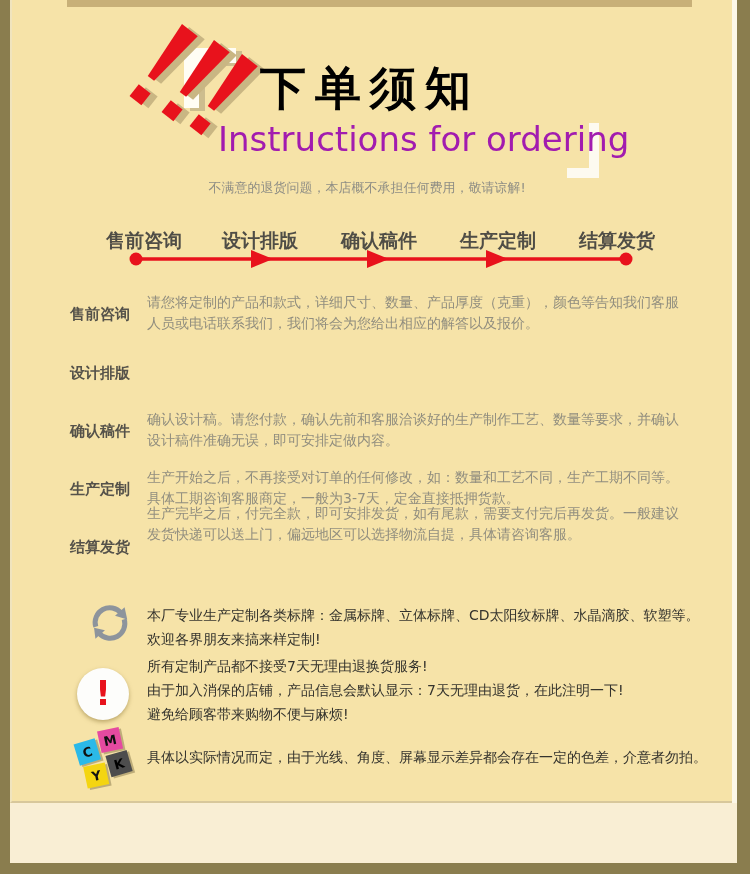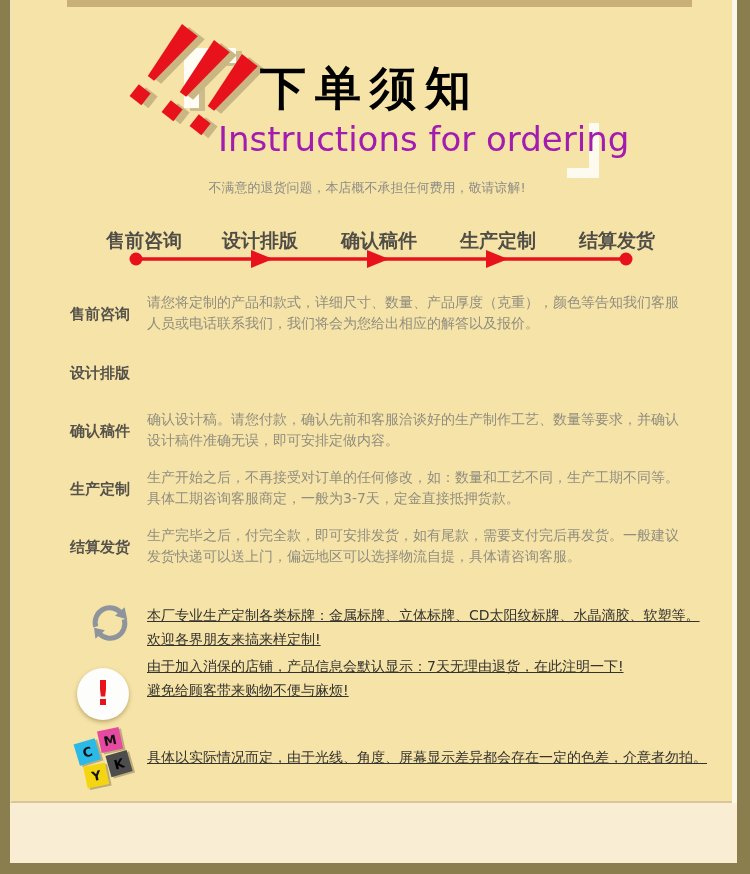--- a/index.html
+++ b/index.html
@@ -26,21 +26,21 @@
   .tl-label { position:absolute; top:228px; width:82px; text-align:center;
               font-size:19px; font-weight:bold; color:#4f4d46; white-space:nowrap; }
   .tl-svg { position:absolute; left:110px; top:248px; width:515px; height:22px; }
 
   
   .sec-label { position:absolute; left:58px; width:80px; font-size:15px; font-weight:bold;
                color:#55524a; white-space:nowrap; }
   .sec-text { position:absolute; left:135px; width:545px; font-size:14px; color:#918e7f; line-height:21px; }
 
   
-  .note-text { position:absolute; left:135px; width:568px; font-size:14px; color:#34332d; line-height:24px;text-decoration:underline; }
+  .note-text { position:absolute; left:135px; width:568px; font-size:14px; color:#34332d; line-height:24px; }
   .recycle { position:absolute; left:76px; top:600px; width:44px; height:46px; }
   .warn-circle { position:absolute; left:65px; top:668px; width:52px; height:52px; border-radius:50%;
                  background:#fdfdfb; box-shadow:0 2px 4px rgba(140,118,55,.55);
                  display:flex; align-items:center; justify-content:center; }
   .warn-mark { color:#e8121c; font-size:34px; font-weight:900; line-height:1; transform:translateY(-1px); }
   .cmyk { position:absolute; left:66px; top:731px; width:52px; height:52px; transform:rotate(-14deg); }
   .chip { position:absolute; width:22px; height:22px; display:flex; align-items:center; justify-content:center;
           font-size:13px; font-weight:900; color:#101010; box-shadow:2px 2px 0 rgba(85,72,35,.35); }
   .chip-c { left:0;  top:6px;  background:#2bb9e8; transform:rotate(-3deg); }
   .chip-m { left:25px; top:0;  background:#e54aa0; transform:rotate(2deg); }
@@ -94,37 +94,38 @@
     </svg>
 
     <div class="sec-label" style="top:305px">售前咨询</div>
     <div class="sec-text" style="top:292px">请您将定制的产品和款式，详细尺寸、数量、产品厚度（克重），颜色等告知我们客服人员或电话联系我们，我们将会为您给出相应的解答以及报价。</div>
     <div class="sec-label" style="top:364px">设计排版</div>
     <div class="sec-label" style="top:422px">确认稿件</div>
     <div class="sec-text" style="top:409px">确认设计稿。请您付款，确认先前和客服洽谈好的生产制作工艺、数量等要求，并确认设计稿件准确无误，即可安排定做内容。</div>
     <div class="sec-label" style="top:480px">生产定制</div>
     <div class="sec-text" style="top:467px">生产开始之后，不再接受对订单的任何修改，如：数量和工艺不同，生产工期不同等。具体工期咨询客服商定，一般为3-7天，定金直接抵押货款。</div>
     <div class="sec-label" style="top:538px">结算发货</div>
-    <div class="sec-text" style="top:525px">生产完毕之后，付完全款，即可安排发货，如有尾款，需要支付完后再发货。一般建议发货快递可以送上门，偏远地区可以选择物流自提，具体请咨询客服。</div>
+    <div class="sec-text" style="top:503px">生产完毕之后，付完全款，即可安排发货，如有尾款，需要支付完后再发货。一般建议发货快递可以送上门，偏远地区可以选择物流自提，具体请咨询客服。</div>
 
     <svg class="recycle" viewBox="0 0 48 48">
       <path d="M 8.5 28 A 16 16 0 0 1 36 13" fill="none" stroke="#8d949c" stroke-width="5.5"></path>
       <polygon points="42.8,20.3 29.5,16.2 39.9,6.8" fill="#8d949c"></polygon>
       <path d="M 39.5 20 A 16 16 0 0 1 12 35" fill="none" stroke="#8d949c" stroke-width="5.5"></path>
       <polygon points="6.6,29.1 18.5,31.8 8.1,41.2" fill="#8d949c"></polygon>
     </svg>
     <div class="note-text" style="top:603px">
       <div>本厂专业生产定制各类标牌：金属标牌、立体标牌、CD太阳纹标牌、水晶滴胶、软塑等。</div>
       <div>欢迎各界朋友来搞来样定制!</div>
     </div>
 
     <div class="warn-circle">
       <span class="warn-mark">!</span>
     </div>
     <div class="note-text" style="top:654px">
+      <div>所有定制产品都不接受7天无理由退换货服务!</div>
       <div>由于加入消保的店铺，产品信息会默认显示：7天无理由退货，在此注明一下!</div>
       <div>避免给顾客带来购物不便与麻烦!</div>
     </div>
 
     <div class="cmyk">
       <div class="chip chip-c">C</div>
       <div class="chip chip-m">M</div>
       <div class="chip chip-y">Y</div>
       <div class="chip chip-k">K</div>
     </div>

